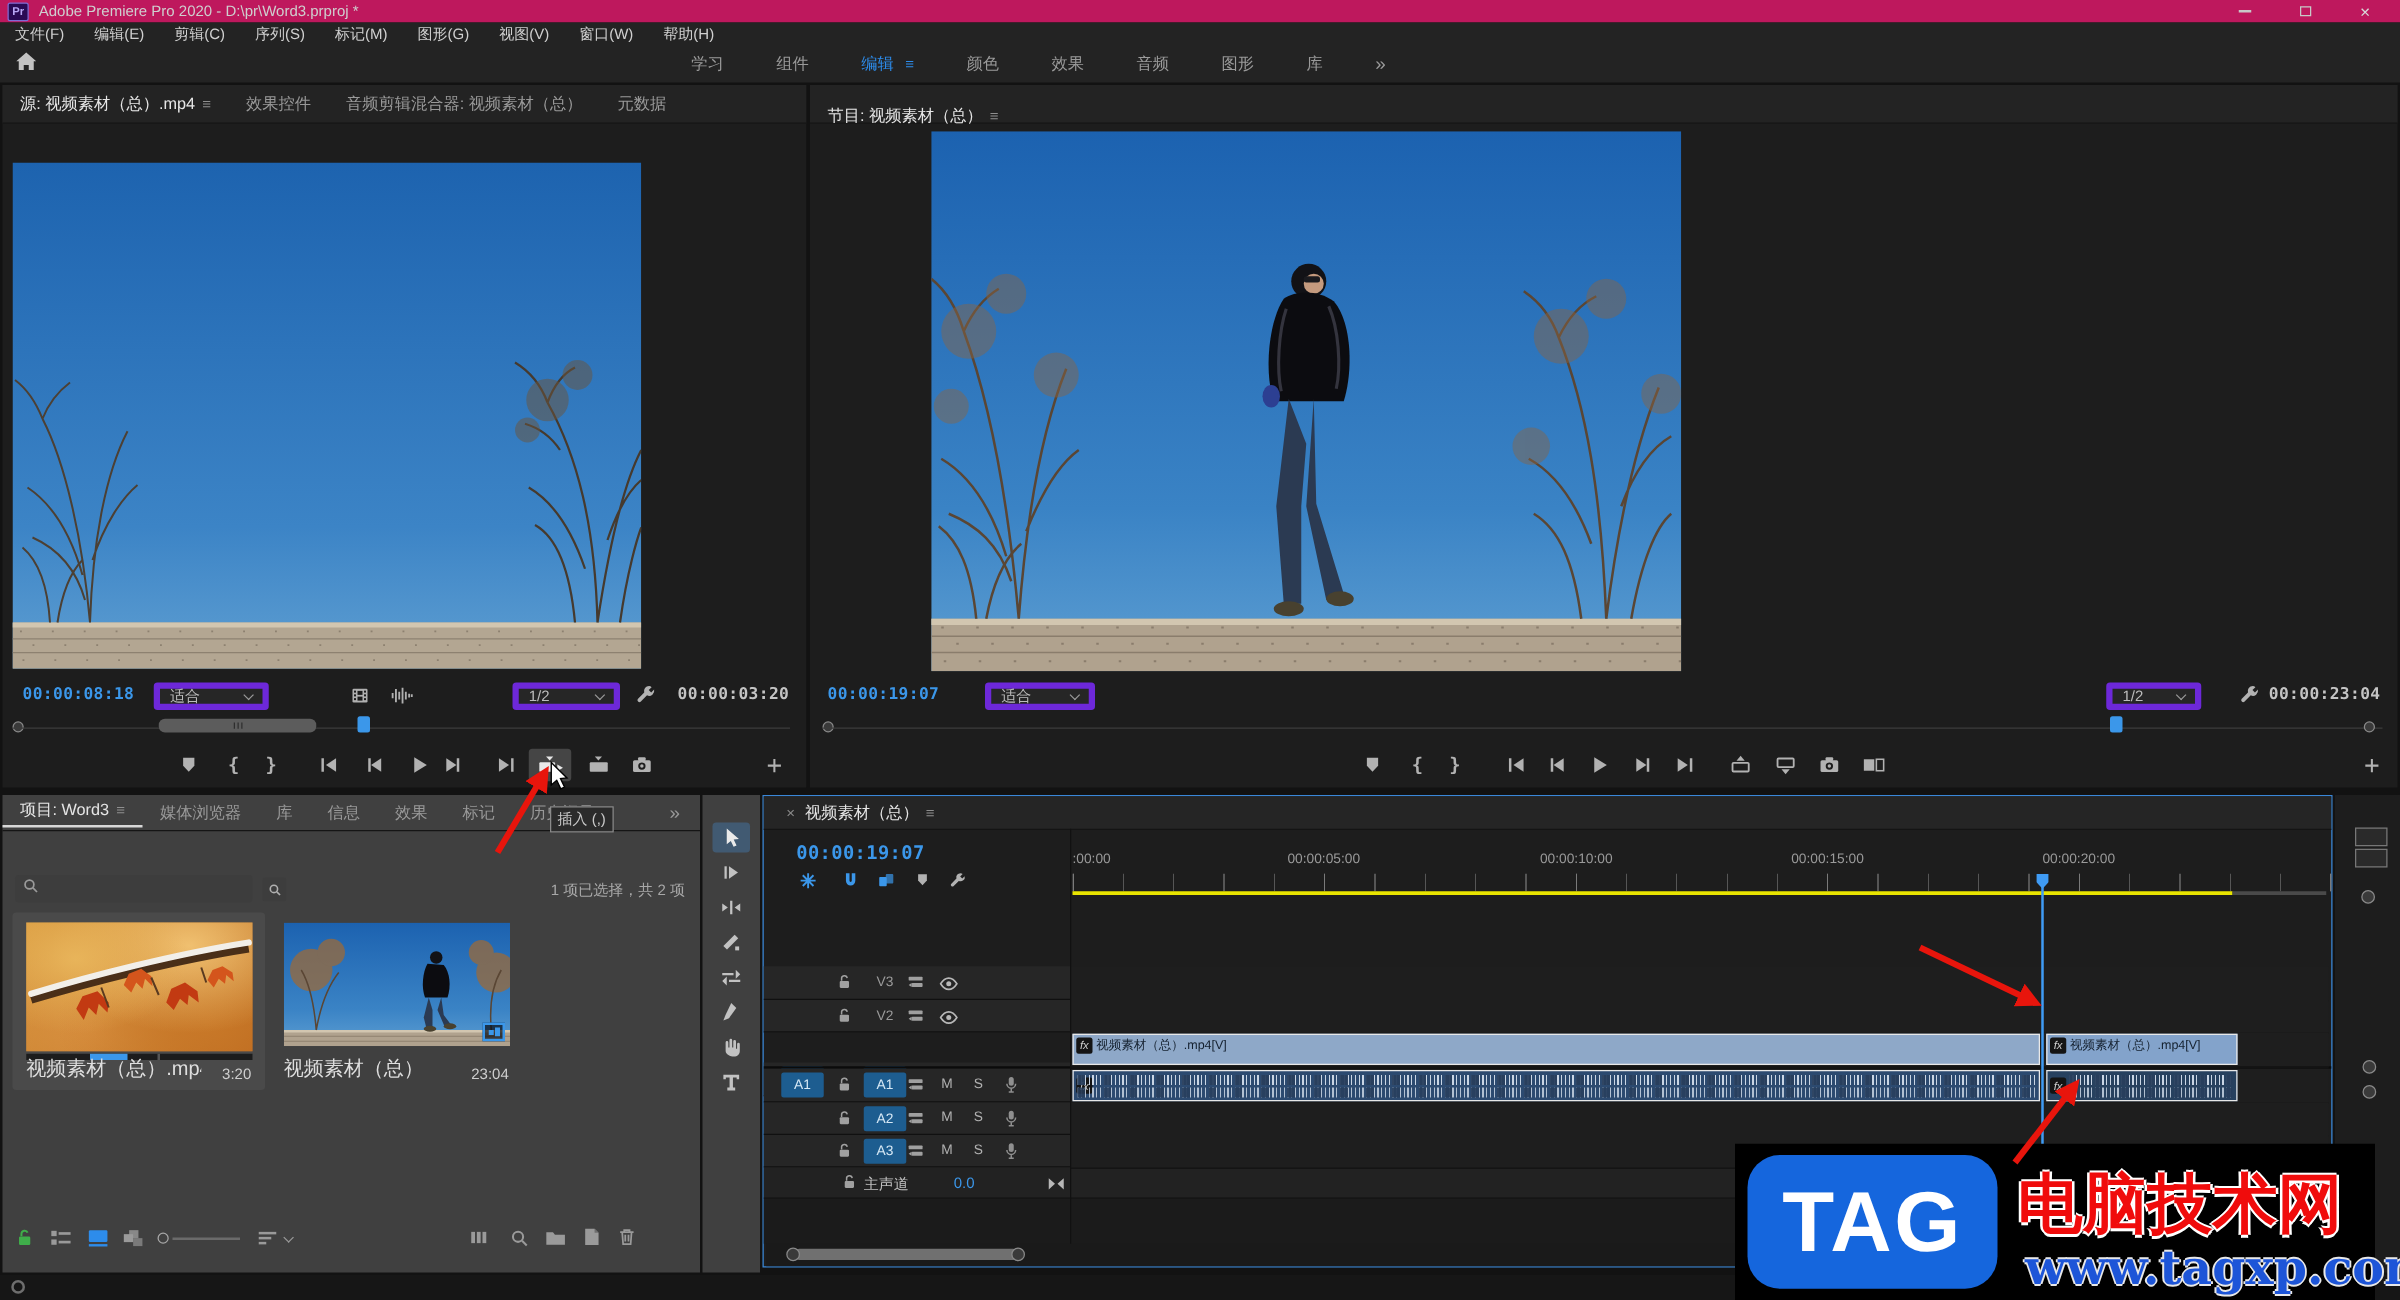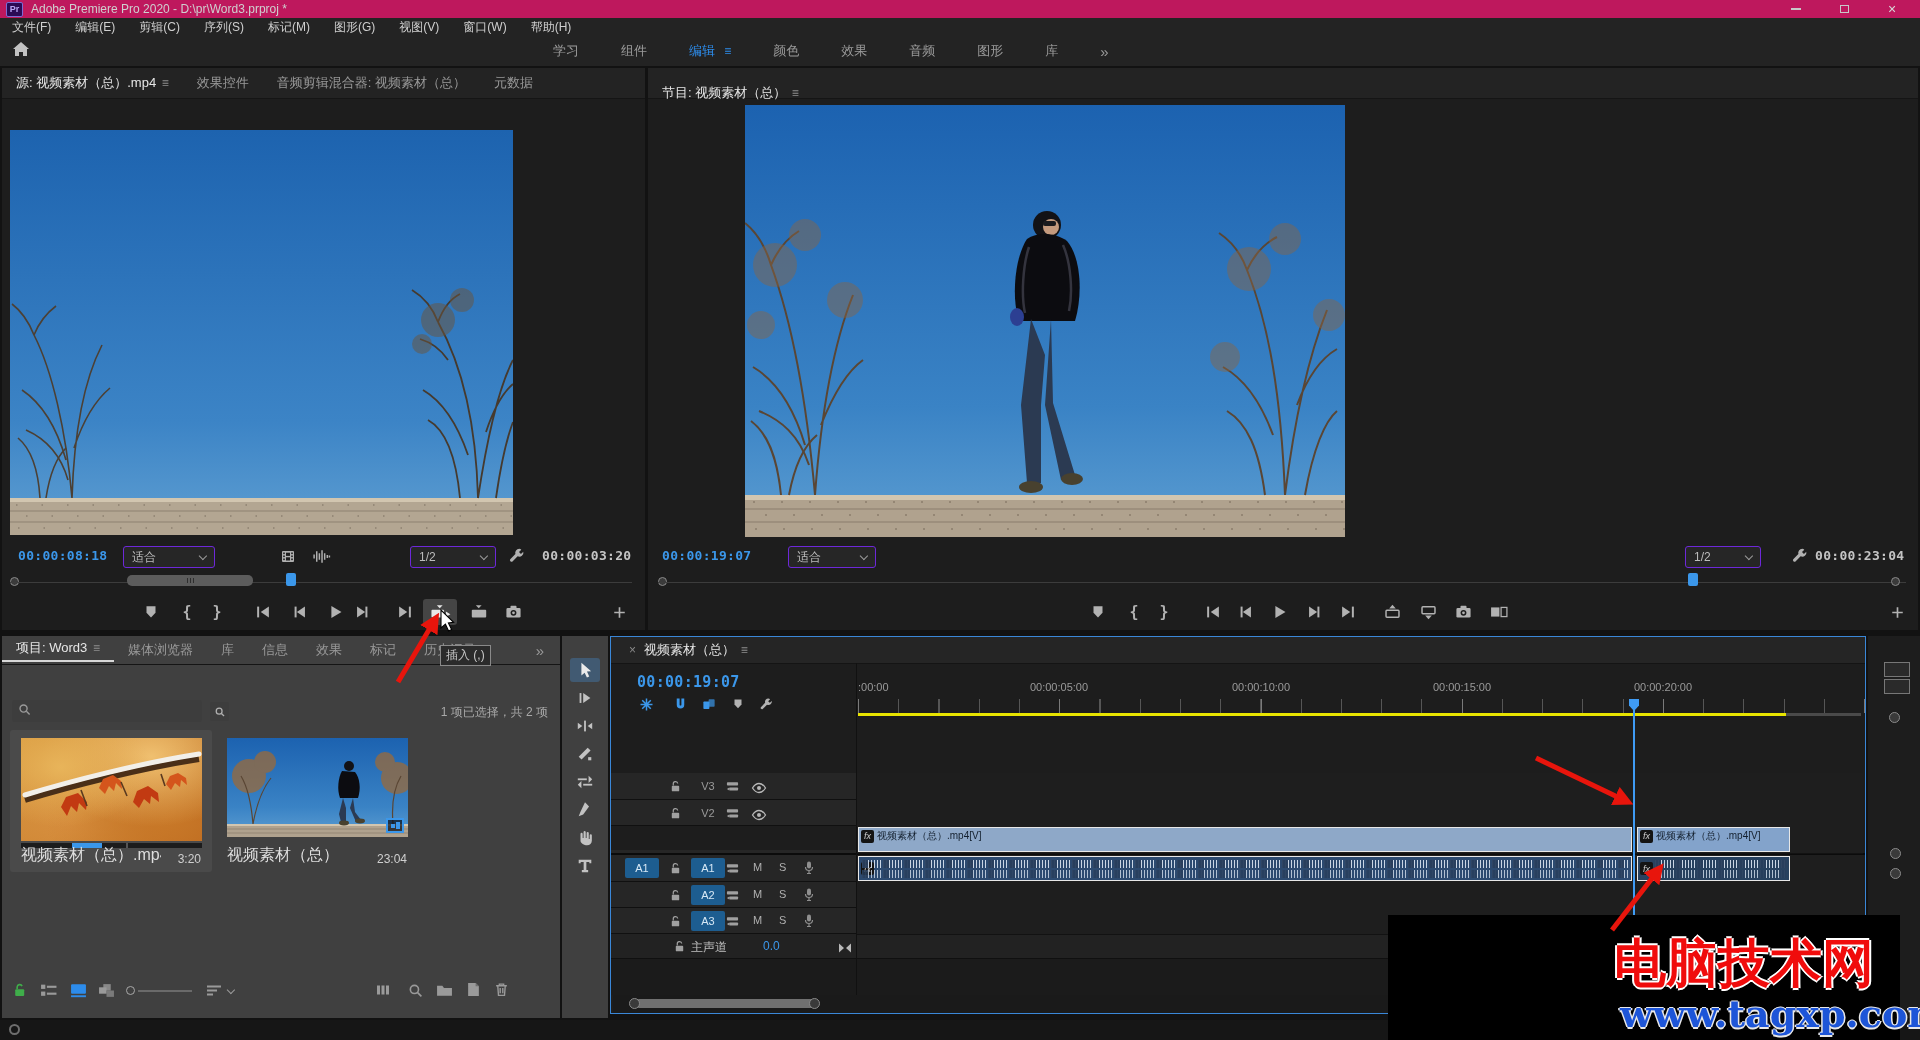--- a/index.html
+++ b/index.html
@@ -6,21 +6,21 @@
   #app{position:relative;width:1920px;height:1040px;background:#121212;overflow:hidden;color:#c8c8c8;}
   .abs{position:absolute;}
   .panel{position:absolute;background:#404040;}
   .row{display:flex;align-items:center;}
   .ptab{padding:0 14px;white-space:nowrap;color:#999;font-size:13px;}
   .ptab.active{color:#e6e6e6;}
   .hamb{color:#8f8f8f;font-size:12px;margin-left:2px;}
   .tc{font-family:"DejaVu Sans Mono","Liberation Mono",monospace;font-weight:bold;font-size:13px;letter-spacing:.3px;}
   .tc.blue{color:#3b97ea;}
   .tc.dim{color:#c4c4c4;}
-  .dd{position:absolute;display:flex;align-items:center;justify-content:space-between;border:1px solid #6d28d9;border-radius:3px;color:#bdbdbd;font-size:12px;padding:0 8px;height:22px;background:#262626;box-sizing:border-box;}
+  .dd{position:absolute;display:flex;align-items:center;justify-content:space-between;border:5px solid #6d28d9;border-radius:3px;color:#bdbdbd;font-size:12px;padding:0 8px;height:22px;background:#262626;box-sizing:border-box;}
   .chev{border:solid #9a9a9a;border-width:0 1.5px 1.5px 0;padding:2.4px;transform:rotate(45deg);margin-top:-3px;margin-left:8px;}
   .tbtn{position:absolute;display:flex;align-items:center;justify-content:center;width:26px;height:24px;color:#b2b2b2;}
   .tbtn svg{fill:currentColor;}
   .tbtn.hl{background:#454545;border-radius:3px;color:#e8e8e8;}
   .brace{font-size:15px;color:#b2b2b2;font-weight:bold;font-family:"DejaVu Sans Mono",monospace;}
   .circ{position:absolute;width:9px;height:9px;border-radius:50%;border:1.5px solid #8a8a8a;background:#3a3a3a;box-sizing:border-box;}
   .trackline{position:absolute;height:1px;background:#3c3c3c;}
   .trow{position:absolute;left:0;width:245px;background:#262626;border-bottom:1px solid #101010;box-sizing:border-box;}
   .lane{position:absolute;left:245px;right:2px;background:#1e1e1e;border-bottom:1px solid #121212;}
   .patch{position:absolute;width:34px;height:20px;background:#1d5d90;color:#d6e8f5;font-size:11px;display:flex;align-items:center;justify-content:center;border-radius:2px;}
@@ -809,20 +809,23 @@
     <span class="circ" style="left:21px;top:76px;width:11px;height:11px;"></span>
     <span class="circ" style="left:22px;top:212px;width:11px;height:11px;"></span>
     <span class="circ" style="left:22px;top:232px;width:11px;height:11px;"></span>
   </div>
 
   <div class="abs" style="left:0;top:1020px;width:1920px;height:20px;background:#161616;">
     <span class="abs" style="left:9px;top:4px;width:11px;height:11px;border-radius:50%;border:2px solid #6e6e6e;box-sizing:border-box;"></span>
   </div>
 
   <div class="abs" style="left:1388px;top:915px;width:512px;height:125px;background:#000;z-index:40;">
+    <div class="abs" style="left:10px;top:9px;width:200px;height:107px;background:#1566dd;border-radius:26px;display:flex;align-items:center;justify-content:center;">
+      <span style="color:#fff;font-size:68px;font-weight:bold;letter-spacing:2px;">TAG</span>
+    </div>
     <span class="abs" style="left:226px;top:14px;font-size:52px;font-weight:bold;color:#f00c0c;text-shadow:-2px 0 #fff,2px 0 #fff,0 -2px #fff,0 2px #fff;white-space:nowrap;">电脑技术网</span>
     <span class="abs" style="left:232px;top:76px;font-size:38px;font-weight:bold;font-family:'DejaVu Serif','Liberation Serif',serif;color:#1d55d8;text-shadow:-1.5px 0 #e8e8e8,1.5px 0 #e8e8e8,0 -1.5px #e8e8e8,0 1.5px #e8e8e8;white-space:nowrap;">www.tagxp.com</span>
   </div>
 
   <div class="abs" style="left:440px;top:645px;height:17px;padding:1px 5px;background:#2b2b2b;border:1px solid #8a8a8a;color:#c8c8c8;font-size:12px;z-index:55;white-space:nowrap;">插入 (,)</div>
 
   <svg class="abs" style="left:0;top:0;z-index:60;pointer-events:none;" width="1920" height="1040" viewBox="0 0 1920 1040">
     <defs>
       <marker id="ah" markerWidth="4" markerHeight="4" refX="2.8" refY="2" orient="auto">
         <path d="M0 0L4 2L0 4z" fill="#e8150c"></path>

